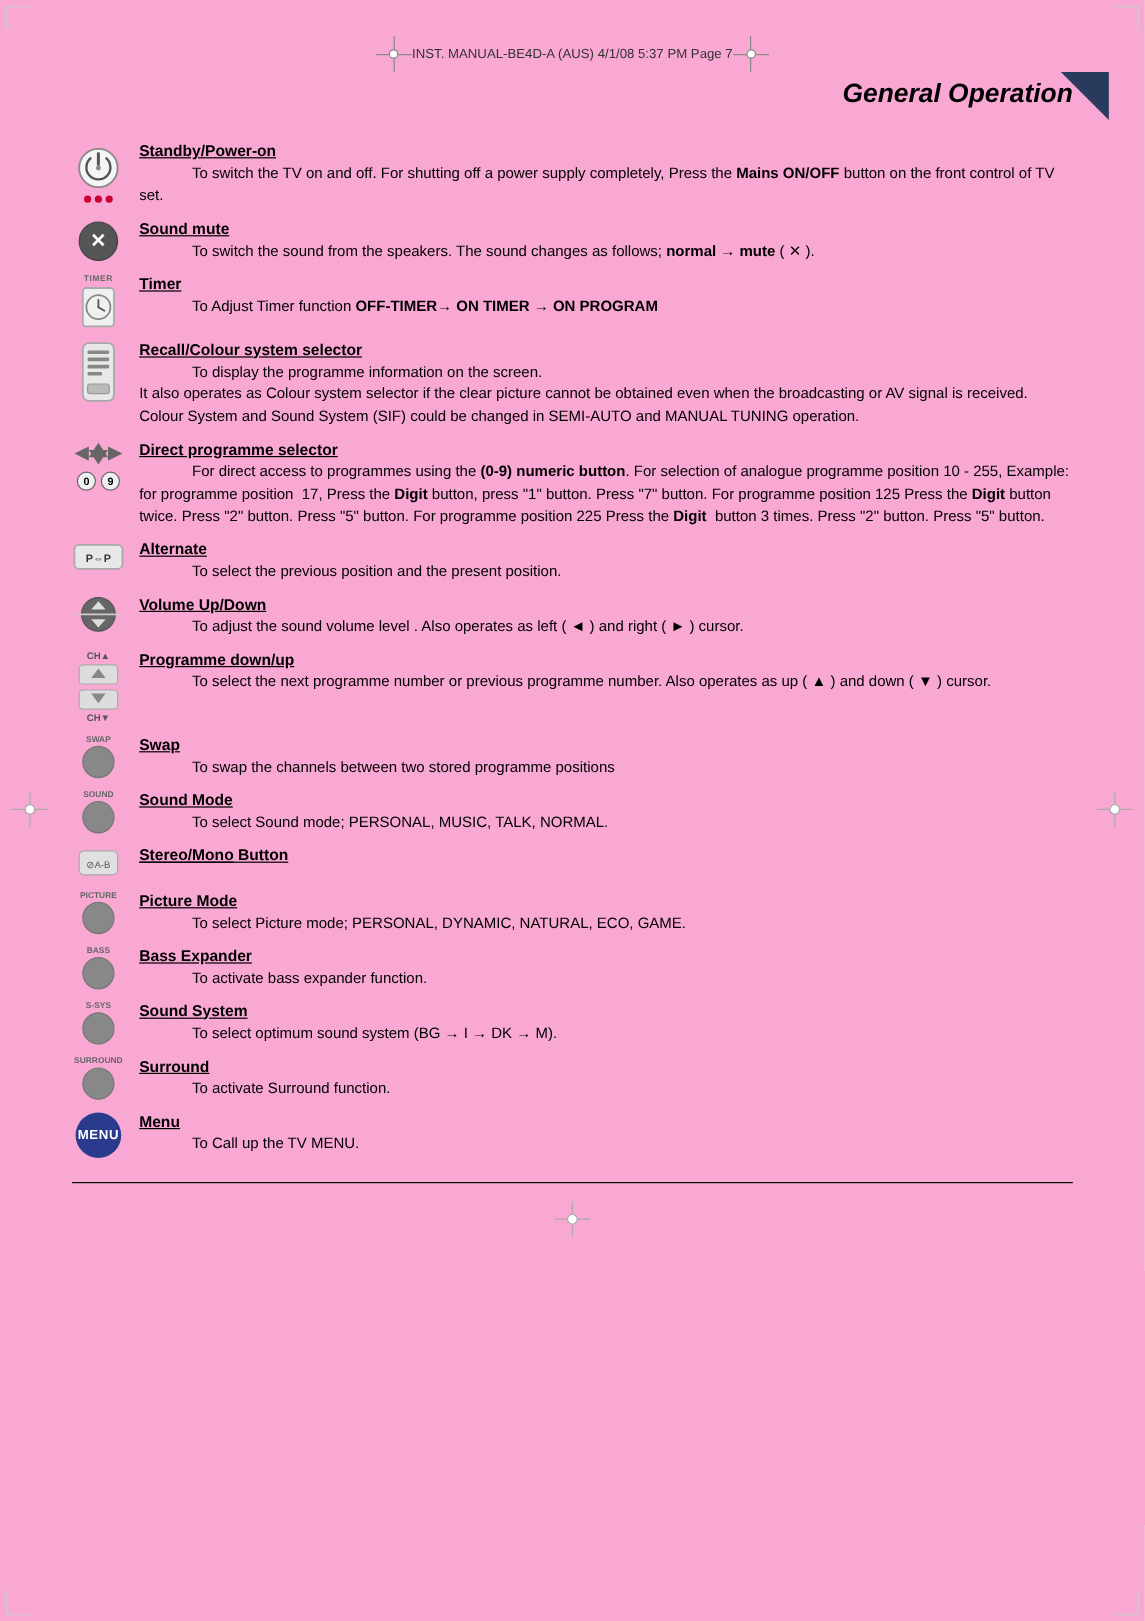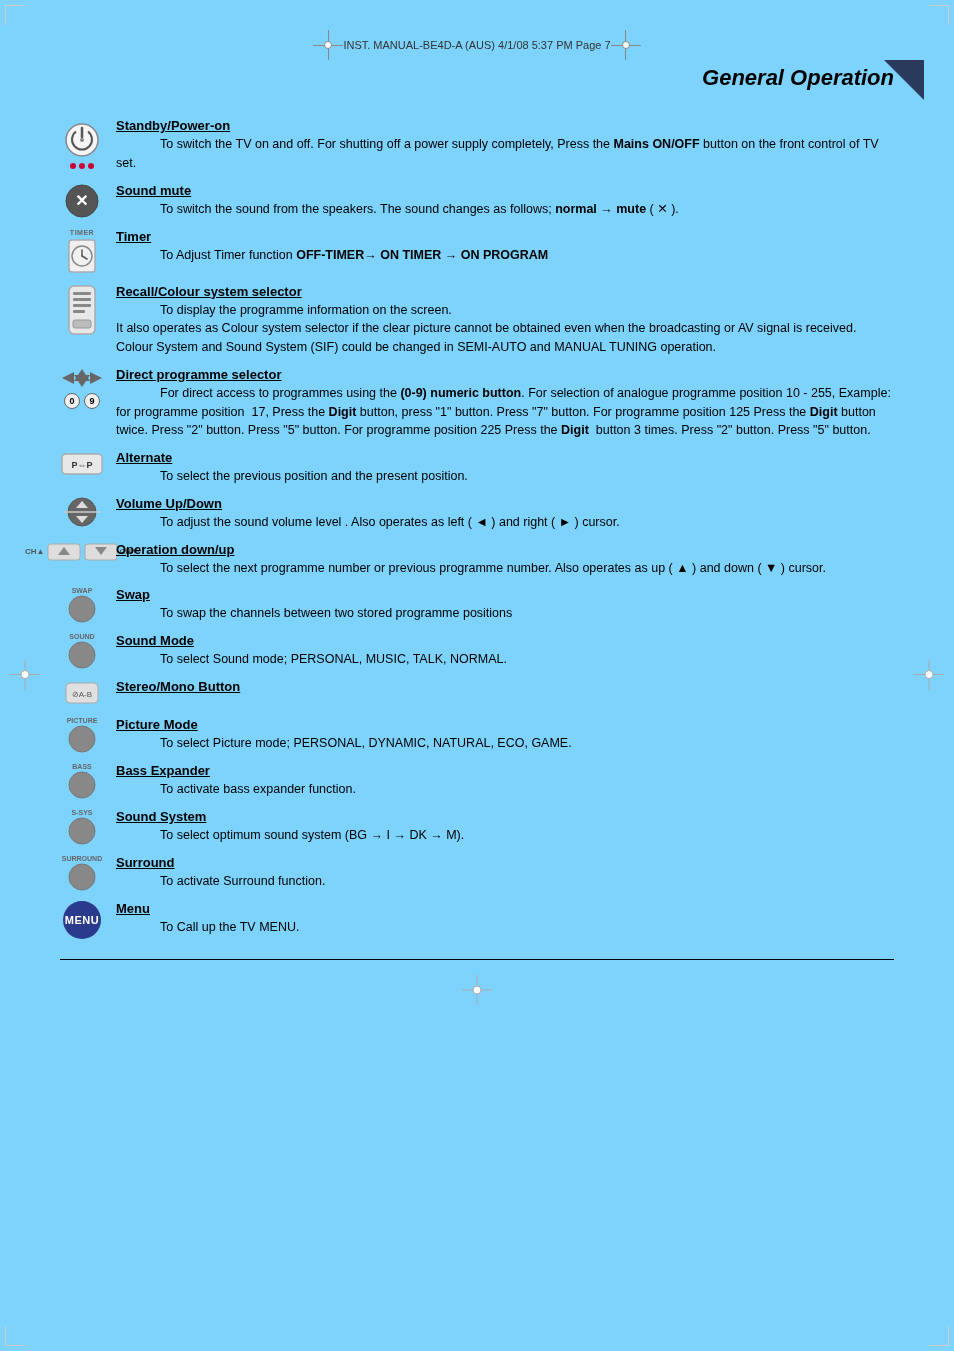--- a/index.html
+++ b/index.html
@@ -8,21 +8,21 @@
       min-height: 1351px;
       background: #fff;
       font-family: Arial, Helvetica, sans-serif;
       font-size: 13px;
       color: #000;
     }
 
     .page-wrapper {
       width: 954px;
       min-height: 1351px;
-      background: #7dd3fc;
+      background: #f9a8d4;
       position: relative;
       padding: 20px 0;
     }
 
     
     .print-header {
       display: flex;
       justify-content: center;
       align-items: center;
       padding: 10px 40px 5px 40px;
@@ -373,35 +373,35 @@
           </svg>
         </div>
         <div class="item-text">
           <span class="item-title">Volume Up/Down</span>
           <span class="item-desc">To adjust the sound volume level . Also operates as left  ( ◄ ) and right ( ► ) cursor.</span>
         </div>
       </div>
 
       <div class="item-row">
         <div class="item-icon icon-svg-wrap">
-          <div style="display:flex;flex-direction:row;align-items:center;gap:1px">
+          <div style="display:flex;flex-direction:column;align-items:center;gap:1px">
             <div style="font-size:8px;font-weight:bold;color:#555">CH▲</div>
             <svg width="36" height="20">
               <rect x="2" y="2" width="32" height="16" rx="3" fill="#ddd" stroke="#aaa" stroke-width="1"></rect>
               <polygon points="18,5 24,13 12,13" fill="#888"></polygon>
             </svg>
             <svg width="36" height="20">
               <rect x="2" y="2" width="32" height="16" rx="3" fill="#ddd" stroke="#aaa" stroke-width="1"></rect>
               <polygon points="18,13 24,5 12,5" fill="#888"></polygon>
             </svg>
             <div style="font-size:8px;font-weight:bold;color:#555">CH▼</div>
           </div>
         </div>
         <div class="item-text">
-          <span class="item-title">Operation down/up</span>
+          <span class="item-title">Programme down/up</span>
           <span class="item-desc">To select the next programme number or previous programme number. Also operates as up ( ▲ ) and down ( ▼ ) cursor.</span>
         </div>
       </div>
 
       <div class="item-row">
         <div class="item-icon icon-svg-wrap">
           <div style="font-size:7px;color:#666;font-weight:bold;margin-bottom:1px">SWAP</div>
           <svg width="32" height="28">
             <circle cx="16" cy="14" r="13" fill="#888" stroke="#777" stroke-width="1"></circle>
           </svg>

